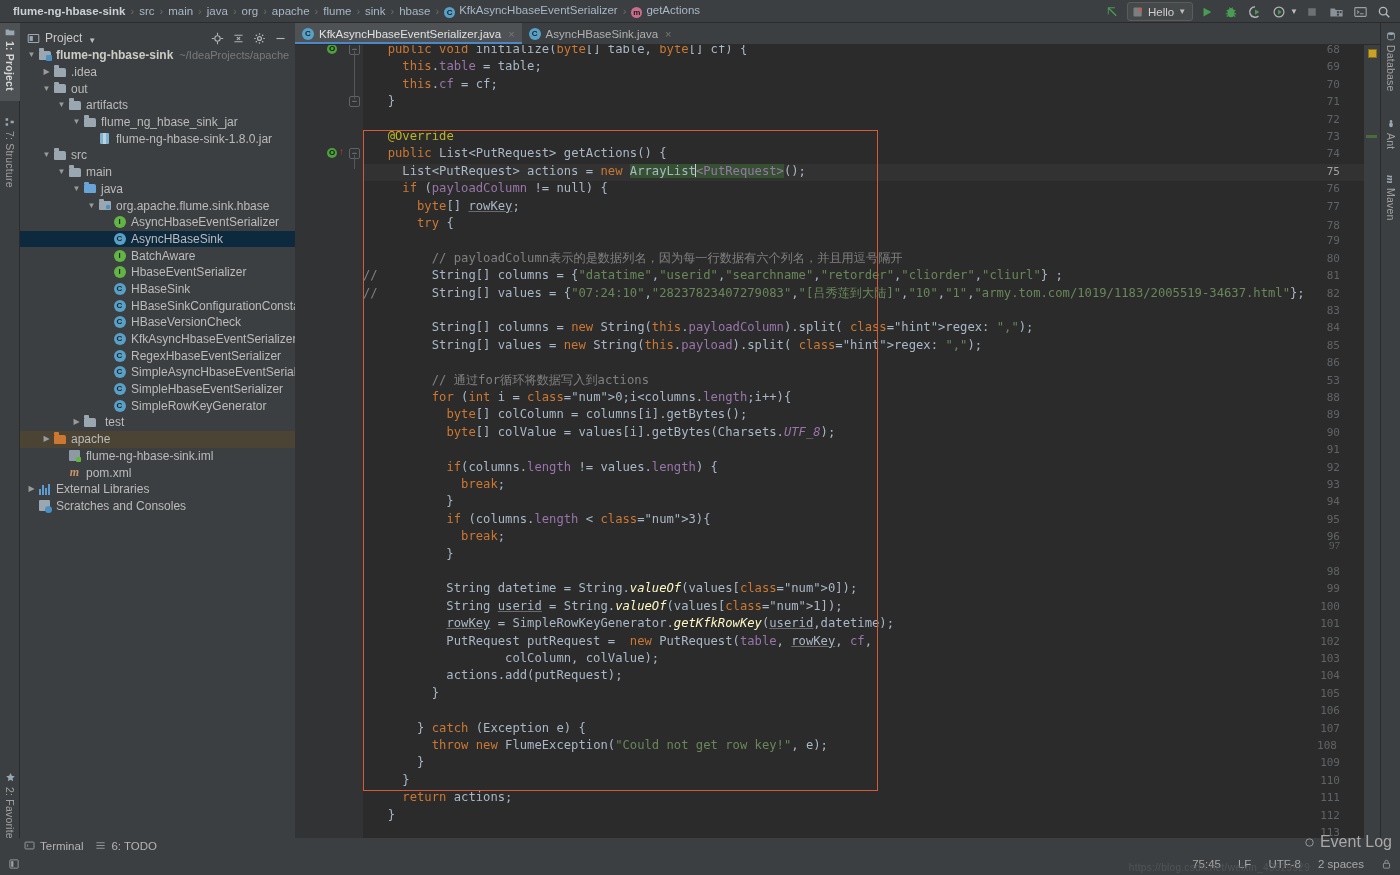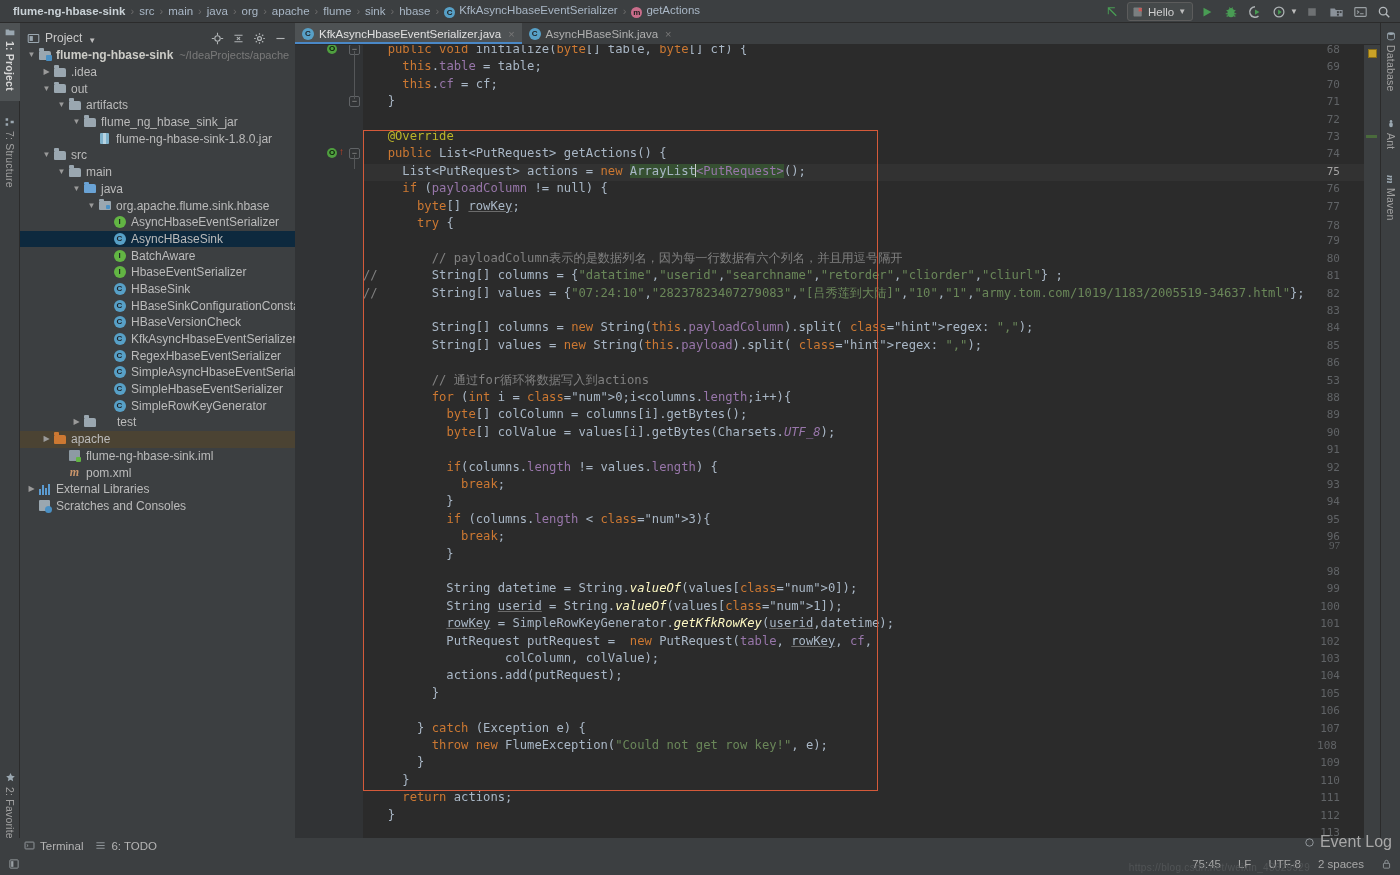--- a/index.html
+++ b/index.html
@@ -583,21 +583,21 @@
           <span class="nodeico">
             <span class="cls-badge b-c">C</span>
           </span>
           <span class="label" style="margin-left: 4px;">SimpleRowKeyGenerator</span>
         </div>
         <div class="row" style="padding-left: 51px;">
           <span class="arrow">▶</span>
           <span class="nodeico">
             <span class="folder"></span>
           </span>
-          <span class="label" style="margin-left: 20px;">test</span>
+          <span class="label" style="margin-left: 8px;">test</span>
         </div>
         <div class="row target-sel" style="padding-left: 21px;">
           <span class="arrow">▶</span>
           <span class="nodeico">
             <span class="folder orange"></span>
           </span>
           <span class="label" style="margin-left: 4px;">apache</span>
         </div>
         <div class="row" style="padding-left: 36px;">
           <span class="arrow none">&nbsp;</span>

